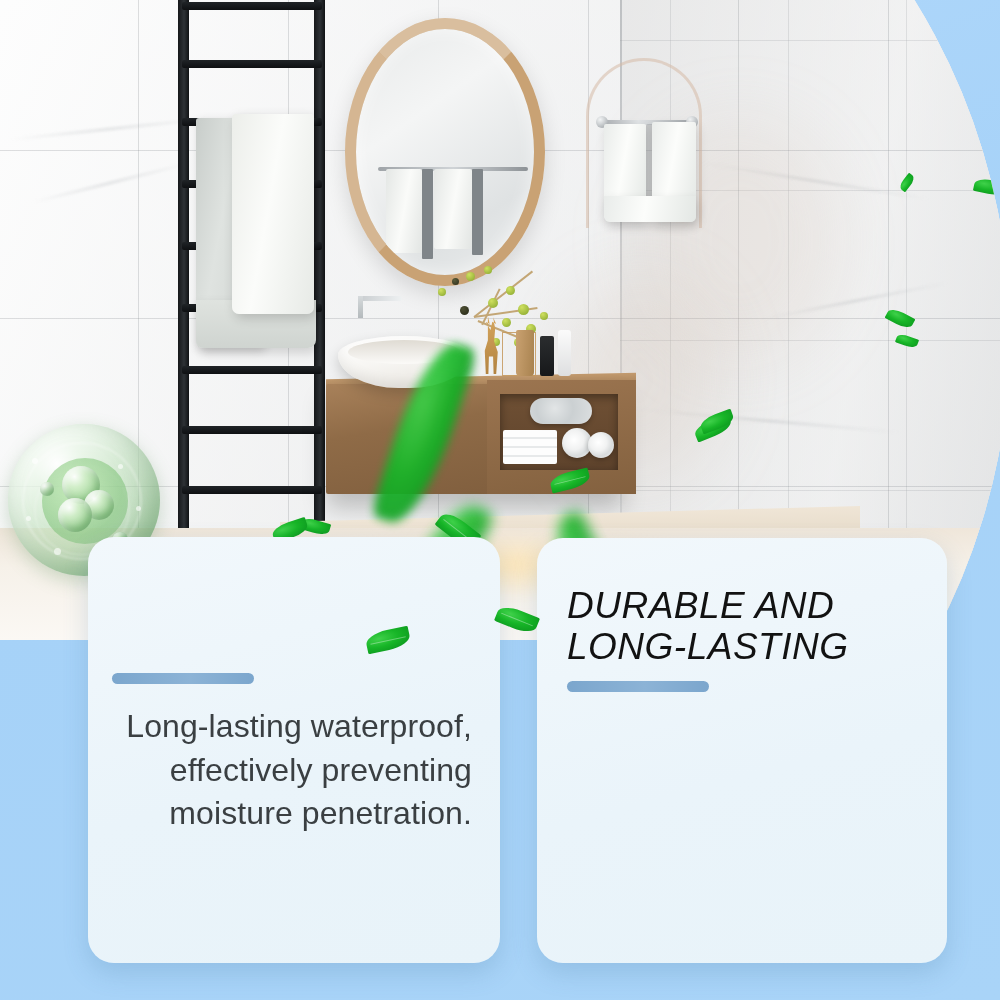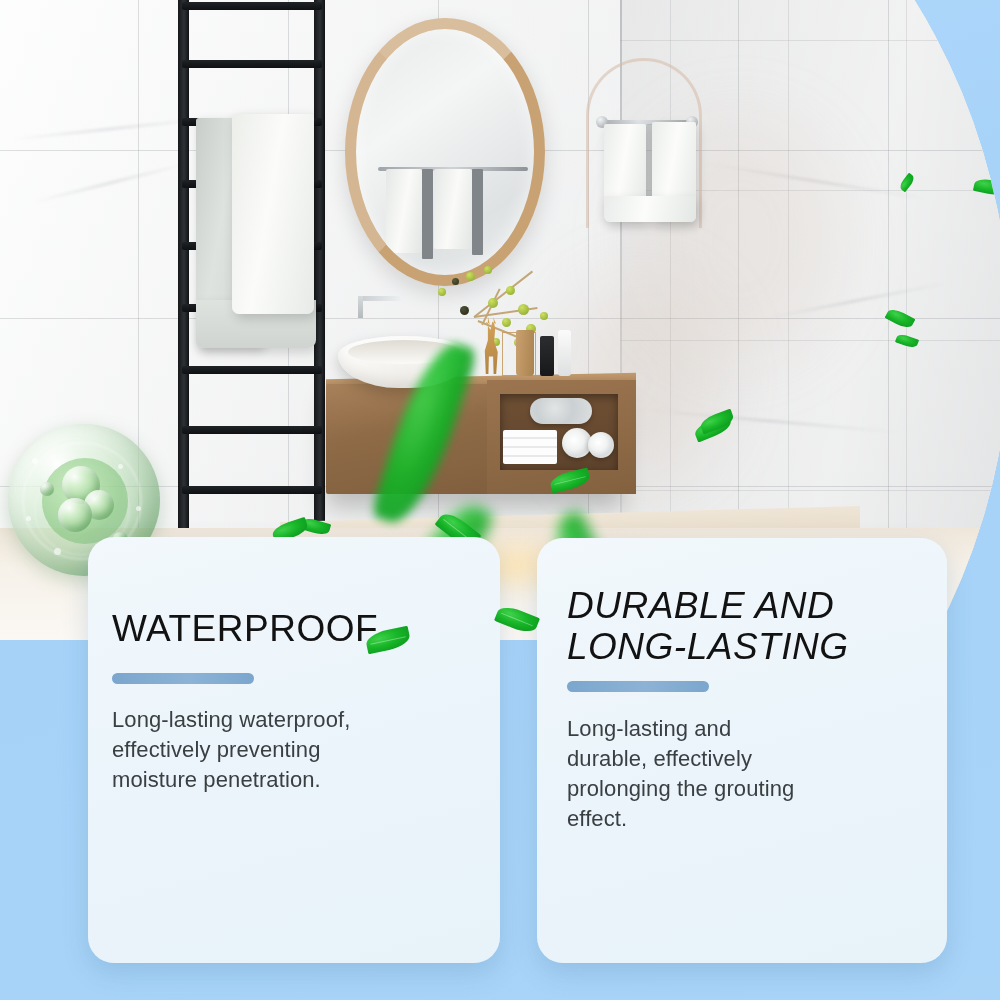--- a/index.html
+++ b/index.html
@@ -336,24 +336,25 @@
   .accent-bar {
     position:absolute; height:11px; border-radius:6px;
     background:linear-gradient(90deg,#7ba6cd,#8cb3d6 55%,#7ba6cd);
   }
   .card-left .accent-bar  { left:24px; top:136px; width:142px; }
   .card-right .accent-bar { left:30px; top:143px; width:142px; }
 
   .card-body {
     position:absolute;
     color:#3a3f42;
-    font-size:22px;
+    font-size:32px;
     line-height:1.36;
     letter-spacing:.1px;
     white-space:pre-line;
+    text-align:right;
   }
   .card-left .card-body  { left:24px; top:168px; width:360px; }
   .card-right .card-body { left:30px; top:176px; width:352px; }
 </style>
 </head>
 <body>
 
 <div id="poster">
 
   <div class="photo-mask">
@@ -485,35 +486,30 @@
     <div class="gel-bubble" style="left:104px;top:108px;width:16px;height:16px;background:radial-gradient(circle at 35% 30%,#bfe6ad,#3d8c3f);"></div>
     <div class="gel-spark" style="left:24px;top:34px;width:6px;height:6px;"></div>
     <div class="gel-spark" style="left:110px;top:40px;width:5px;height:5px;"></div>
     <div class="gel-spark" style="left:92px;top:118px;width:5px;height:5px;"></div>
     <div class="gel-spark" style="left:46px;top:124px;width:7px;height:7px;"></div>
     <div class="gel-spark" style="left:128px;top:82px;width:5px;height:5px;"></div>
     <div class="gel-spark" style="left:18px;top:92px;width:5px;height:5px;"></div>
   </div>
 
   <div class="card card-left">
-    <div class="card-title">WATERPROOF</div>
     <div class="accent-bar"></div>
     <div class="card-body">Long-lasting waterproof,
 effectively preventing
 moisture penetration.</div>
   </div>
 
   <div class="card card-right">
     <div class="card-title">DURABLE AND
 LONG-LASTING</div>
     <div class="accent-bar"></div>
-    <div class="card-body">Long-lasting and
-durable, effectively
-prolonging the grouting
-effect.</div>
   </div>
 
   <div class="leaf" style="left:366px;top:630px;width:44px;height:20px;transform:rotate(-12deg);z-index:5;">
     <span class="leaf-vein"></span>
   </div>
   <div class="leaf" style="left:496px;top:610px;width:42px;height:19px;transform:rotate(22deg);z-index:5;">
     <span class="leaf-vein"></span>
   </div>
 
 </div>

